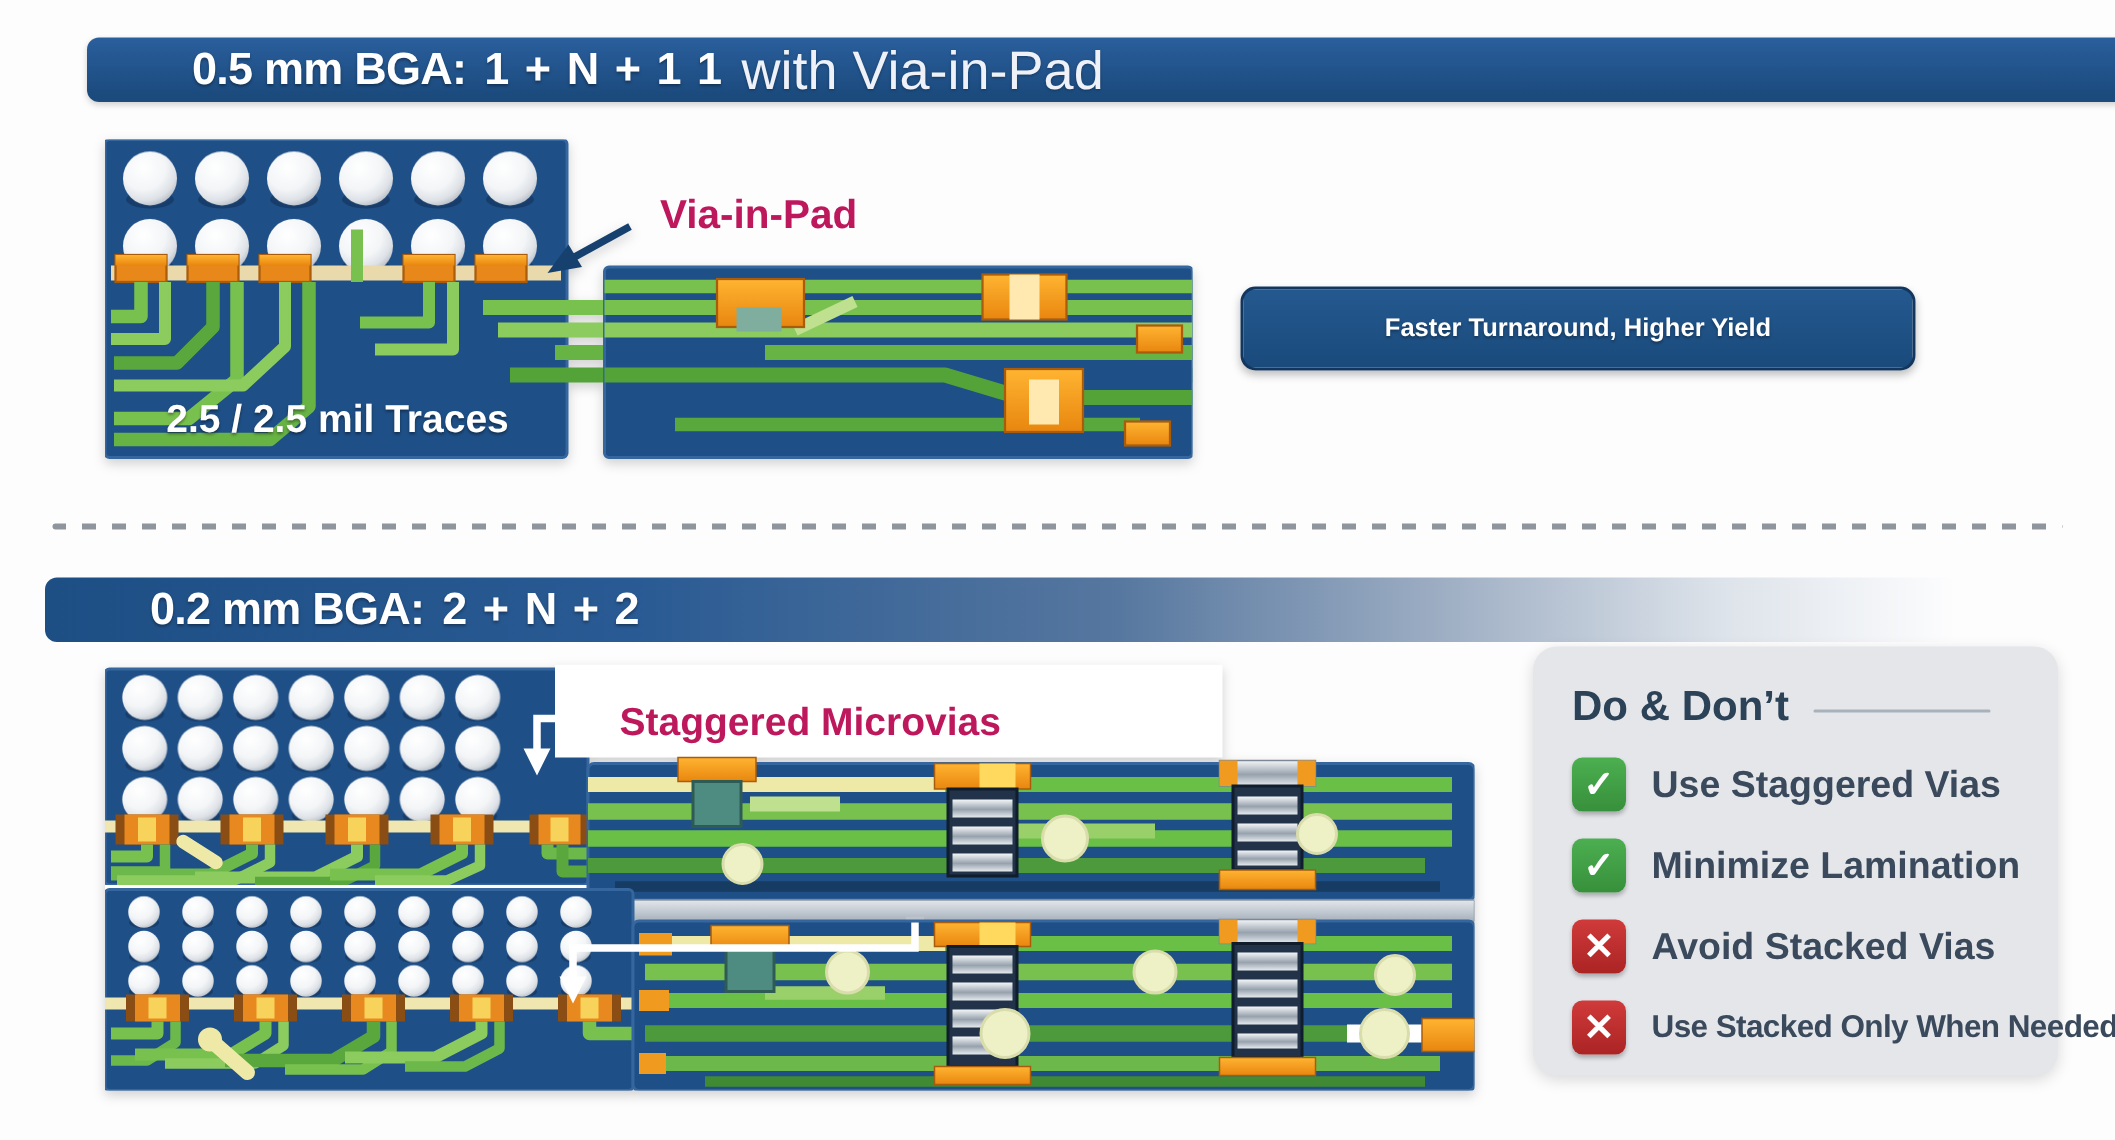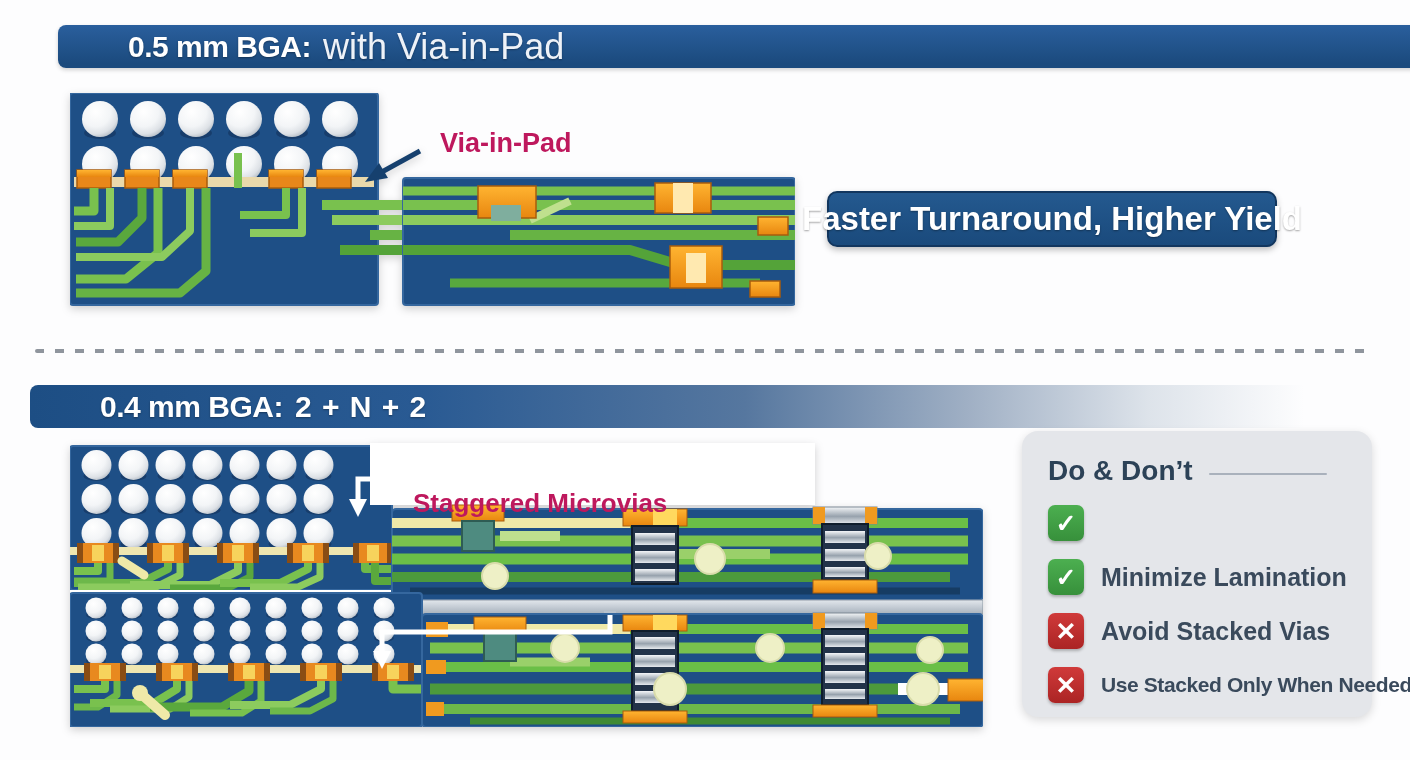--- a/index.html
+++ b/index.html
@@ -25,33 +25,33 @@
     border-radius:8px;
   }
   .b-bold{font-size:30px;font-weight:bold;color:#ffffff;text-shadow:0 1px 2px rgba(0,0,0,.35);letter-spacing:-.5px;}
   .b-formula{font-size:30px;font-weight:bold;color:#ffffff;text-shadow:0 1px 2px rgba(0,0,0,.35);letter-spacing:1px;}
   .b-rest{font-size:36px;font-weight:400;color:#eef2f8;text-shadow:0 1px 2px rgba(0,0,0,.3);}
   
   .callout{
     position:absolute;font-weight:bold;color:#be185d;z-index:3;white-space:nowrap;
   }
   .label-viainpad{left:440px;top:128px;font-size:27px;}
-  .label-staggered{left:413px;top:488px;font-size:26px;}
+  .label-staggered{left:413px;top:466px;font-size:26px;}
   .trace-note{
     position:absolute;left:82px;top:264px;width:286px;text-align:center;
     color:#ffffff;font-weight:bold;font-size:26px;z-index:3;
     text-shadow:0 1px 2px rgba(0,0,0,.4);white-space:nowrap;
   }
   
   .badge{
     position:absolute;left:827px;top:191px;width:450px;height:56px;
     background:linear-gradient(180deg,#24598f 0%,#1a4a7c 100%);
     border:2px solid #12365e;border-radius:10px;box-sizing:border-box;
     display:flex;align-items:center;justify-content:center;
-    color:#ffffff;font-weight:bold;font-size:33px;
+    color:#ffffff;font-weight:bold;font-size:17px;
     box-shadow:0 3px 6px rgba(0,0,0,.25);text-shadow:0 1px 2px rgba(0,0,0,.35);
     white-space:nowrap;
   }
   
   .divider{
     position:absolute;left:35px;top:349px;width:1340px;height:4px;
     background:repeating-linear-gradient(90deg,#8f959d 0 9px,transparent 9px 20px);
     border-radius:2px;
   }
   
@@ -79,20 +79,21 @@
   .item-label{font-size:25px;font-weight:600;color:#3a4a5c;white-space:nowrap;}
   .item-label.condensed{font-size:21px;letter-spacing:-.4px;}
 </style>
 </head>
 <body>
 
 <div class="canvas">
 
   <div class="banner banner1">
     <span class="b-bold">0.5 mm BGA:</span>
+    <span class="b-formula">1 + N + 1 1</span>
     <span class="b-rest">with Via-in-Pad</span>
   </div>
 
   <svg class="art art1" width="725" height="215" viewBox="0 0 725 215">
     <defs>
       <radialGradient id="ballG1" cx="38%" cy="30%" r="75%">
         <stop offset="0%" stop-color="#ffffff"></stop>
         <stop offset="55%" stop-color="#f3f5f7"></stop>
         <stop offset="82%" stop-color="#dde1e6"></stop>
         <stop offset="100%" stop-color="#b3bbc4"></stop>
@@ -165,26 +166,27 @@
     </g>
     <rect x="421" y="112" width="30" height="16" fill="#7fae9e"></rect>
     <rect x="603" y="90" width="20" height="30" fill="#ffe9b0"></rect>
     <rect x="616" y="160" width="20" height="30" fill="#ffe9b0"></rect>
 
     <path d="M350,58 L310,80" stroke="#16406e" stroke-width="5" fill="none"></path>
     <polygon points="295,89 318,85 309,70" fill="#16406e"></polygon>
   </svg>
 
   <div class="callout label-viainpad">Via-in-Pad</div>
+  <div class="trace-note">2.5 / 2.5 mil Traces</div>
   <div class="badge">Faster Turnaround, Higher Yield</div>
 
   <div class="divider"></div>
 
   <div class="banner banner2">
-    <span class="b-bold">0.4 mm BGA:</span>
+    <span class="b-bold">0.2 mm BGA:</span>
     <span class="b-formula">2 + N + 2</span>
   </div>
 
   <svg class="art art2" width="913" height="284" viewBox="0 0 913 284">
     <defs>
       <radialGradient id="ballG2" cx="38%" cy="30%" r="75%">
         <stop offset="0%" stop-color="#ffffff"></stop>
         <stop offset="55%" stop-color="#f3f5f7"></stop>
         <stop offset="82%" stop-color="#dde1e6"></stop>
         <stop offset="100%" stop-color="#b3bbc4"></stop>
@@ -401,20 +403,21 @@
 
   <div class="callout label-staggered">Staggered Microvias</div>
 
   <aside class="panel">
     <div class="panel-title-row">
       <span class="panel-title">Do &amp; Don’t</span>
       <span class="panel-rule"></span>
     </div>
     <div class="panel-item">
       <span class="icon-box icon-do">✓</span>
+      <span class="item-label">Use Staggered Vias</span>
     </div>
     <div class="panel-item">
       <span class="icon-box icon-do">✓</span>
       <span class="item-label">Minimize Lamination</span>
     </div>
     <div class="panel-item">
       <span class="icon-box icon-dont">✕</span>
       <span class="item-label">Avoid Stacked Vias</span>
     </div>
     <div class="panel-item">

